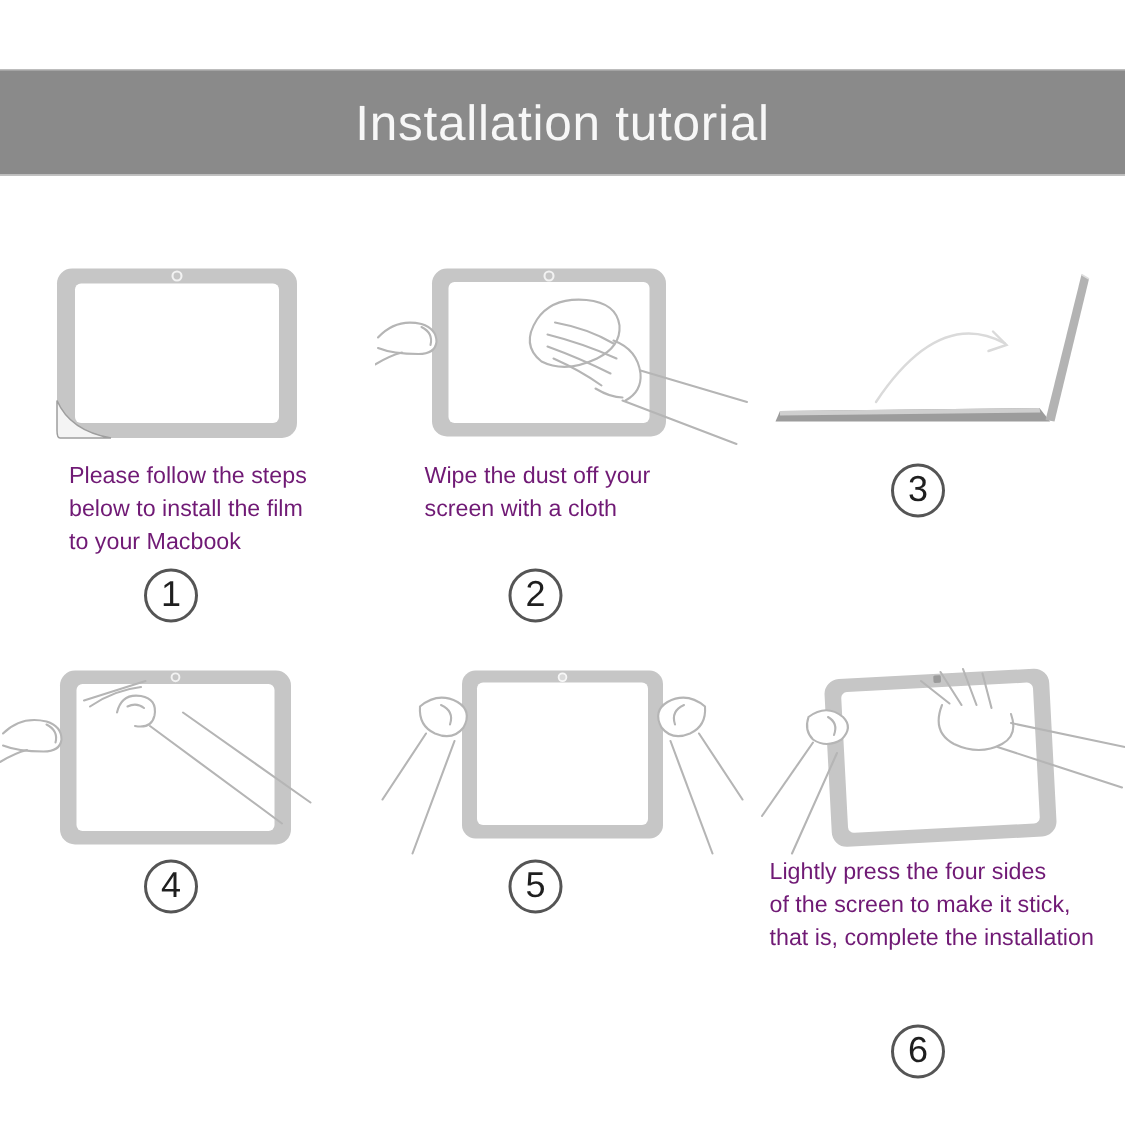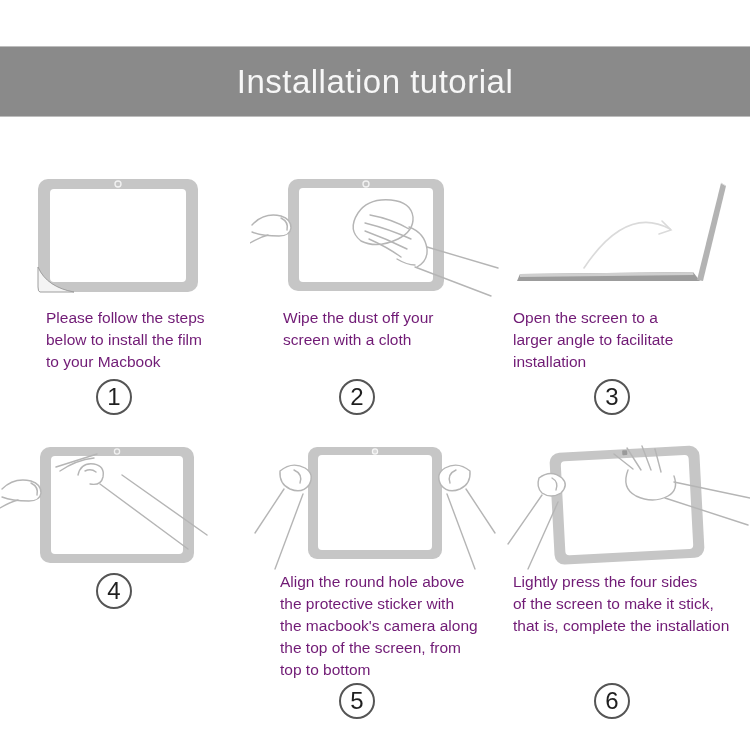--- a/index.html
+++ b/index.html
@@ -164,23 +164,20 @@
             <path d="M20,105 L193,103 L193.6,106 L20,108 Z" fill="#cfcfcf"></path>
             <path d="M197,111 L221,14 L226,17 L203,112 Z" fill="#b3b3b3"></path>
             <path d="M221,14 L226,17" stroke="#dedede" stroke-width="1"></path>
           </g>
           <g stroke="#dadada" stroke-width="1.6" fill="none" stroke-linecap="round">
             <path d="M84,99 Q126,36 170,60"></path>
             <path d="M162,52 L171,61 L159,65"></path>
           </g>
         </svg>
       </div>
-      <div class="caption">Open the screen to a
-larger angle to facilitate
-installation</div>
       <div class="badge-area">
         <div class="badge">
           <span>3</span>
         </div>
       </div>
     </div>
   </div>
 
   <div class="step-grid row2">
 
@@ -229,25 +226,20 @@
             <path d="M53,53 L25,128"></path>
           </g>
           <g stroke="#b5b5b5" stroke-width="1.4" fill="none" stroke-linecap="round">
             <path d="M220,30 Q208,20 195,27 Q185,33 191,44 Q198,53 210,48 Q221,43 220,30 Z" fill="#ffffff"></path>
             <path d="M206,29 Q197,33 200,42"></path>
             <path d="M216,48 L245,92"></path>
             <path d="M197,53 L225,128"></path>
           </g>
         </svg>
       </div>
-      <div class="caption">Align the round hole above
-the protective sticker with
-the macbook's camera along
-the top of the screen, from
-top to bottom</div>
       <div class="badge-area">
         <div class="badge">
           <span>5</span>
         </div>
       </div>
     </div>
 
     <div class="cell">
       <div class="illus">
         <svg viewBox="0 0 250 130" preserveAspectRatio="xMidYMid meet">

